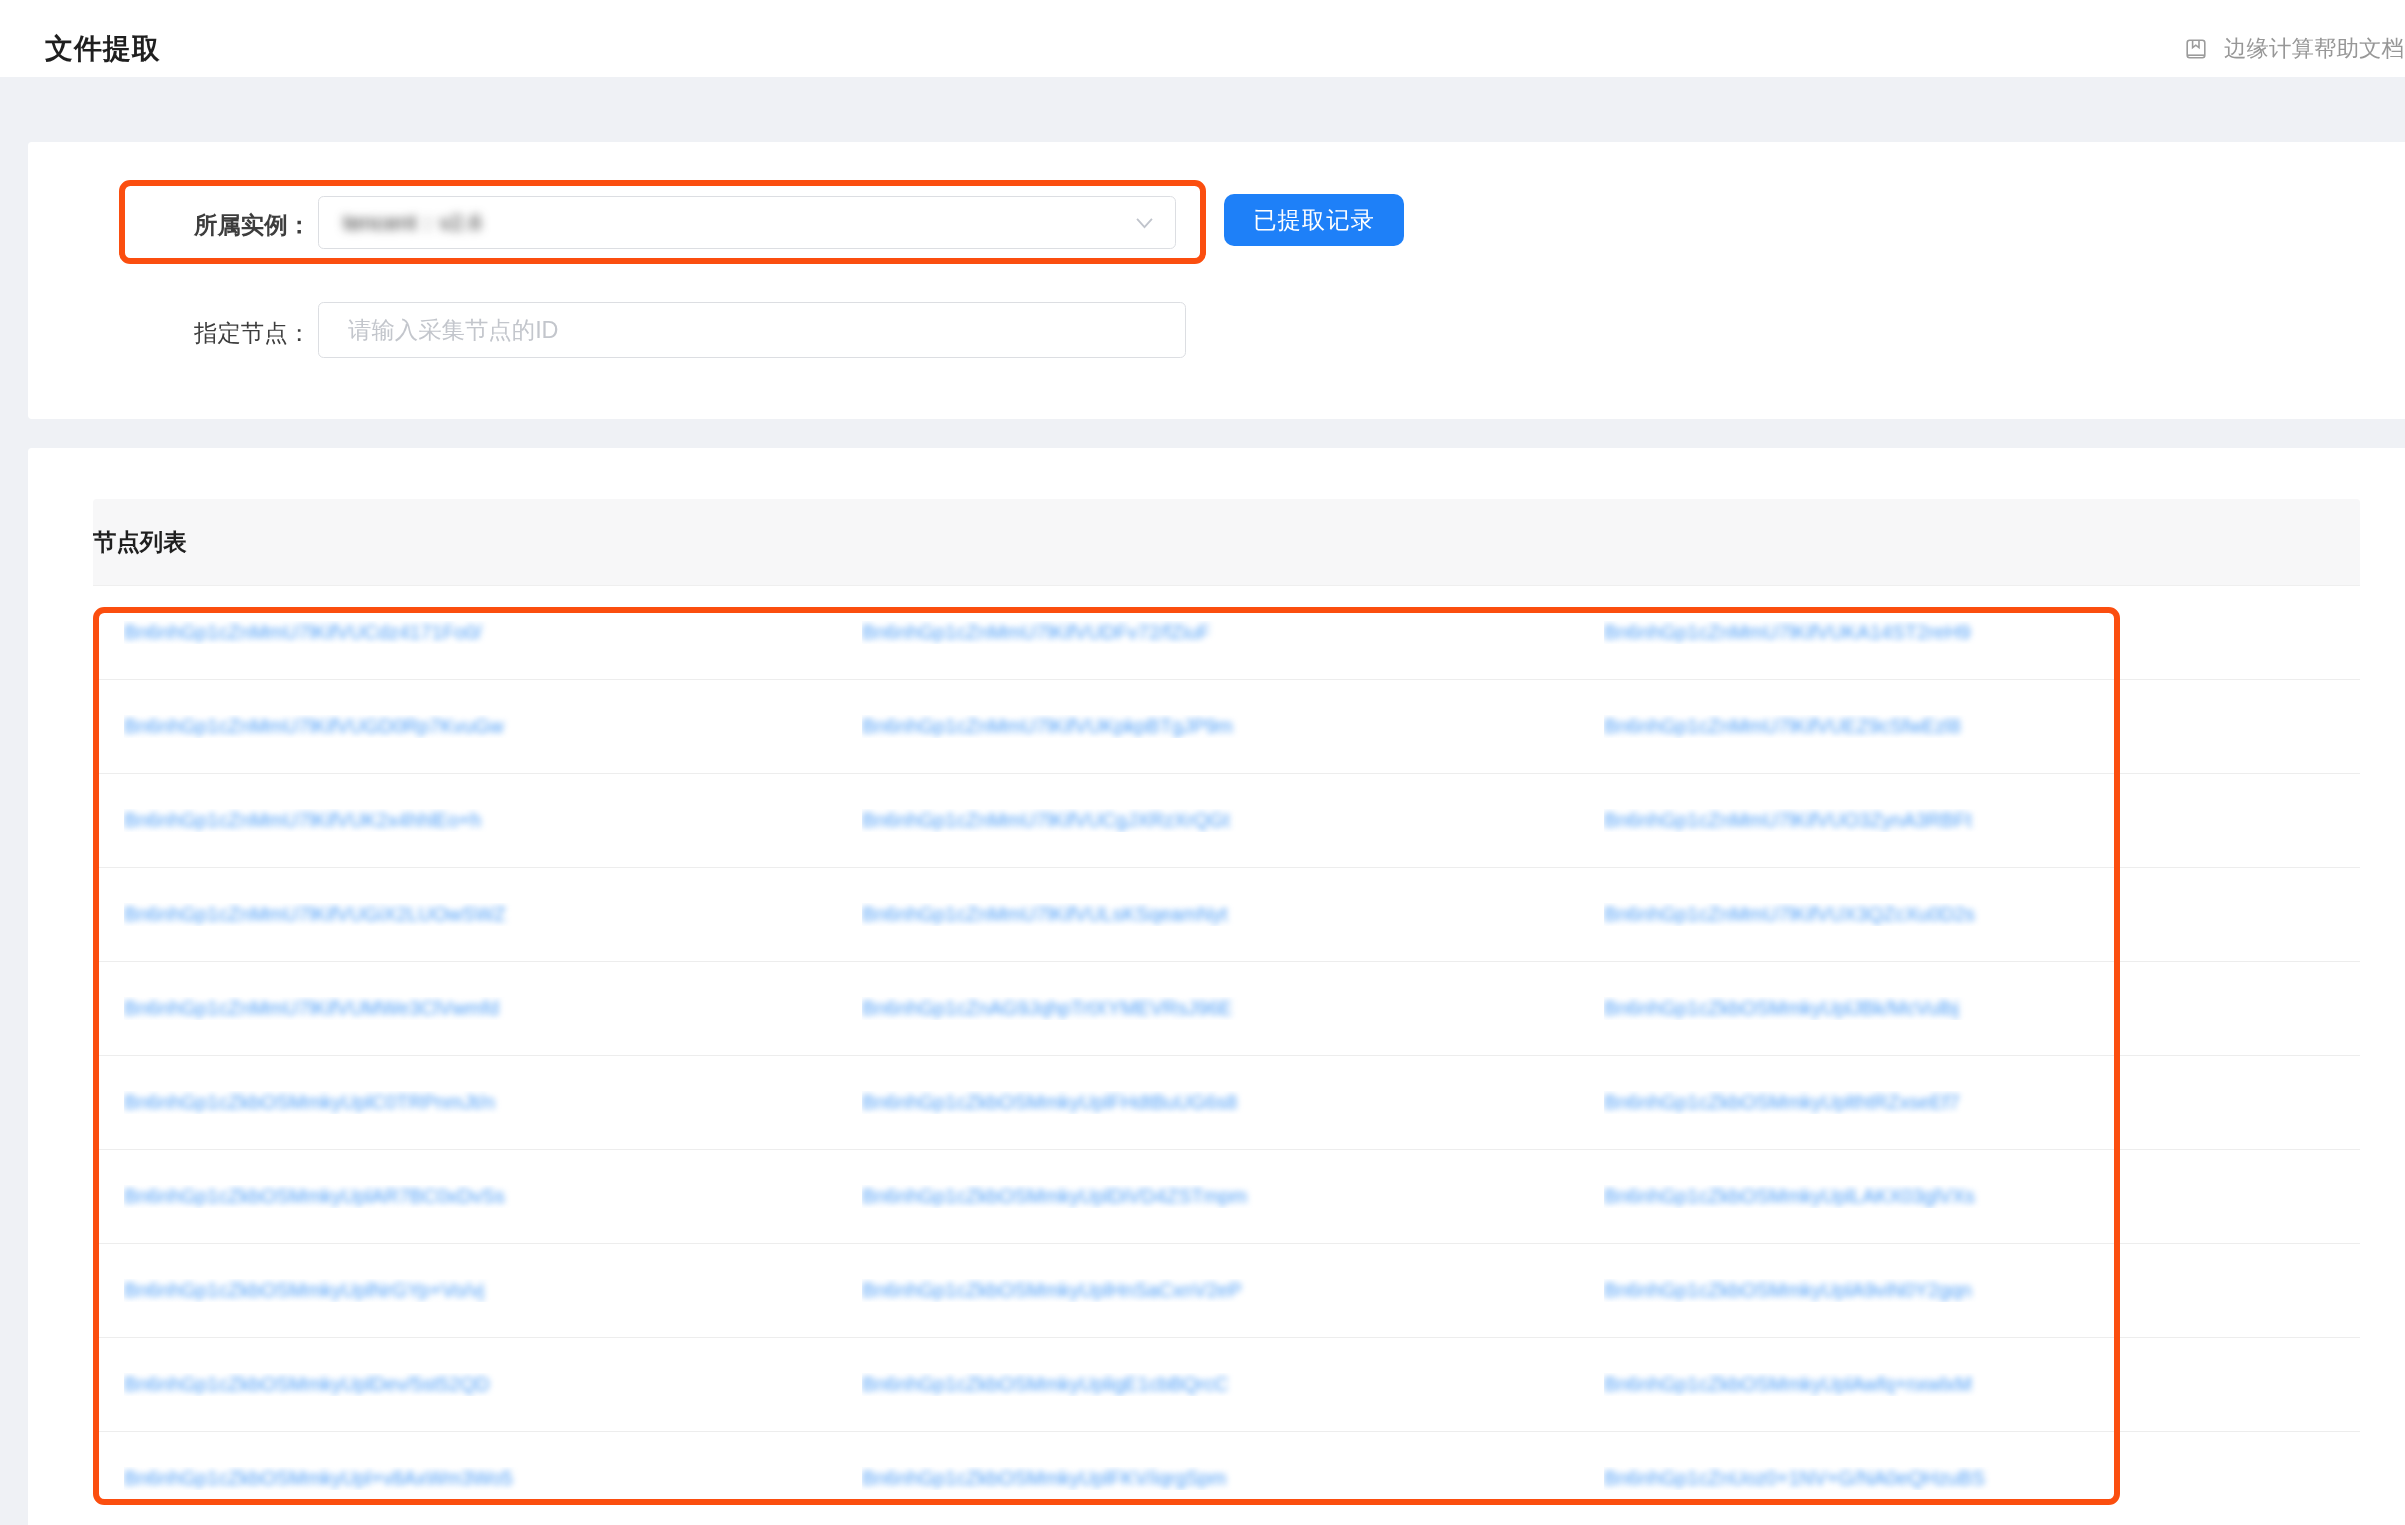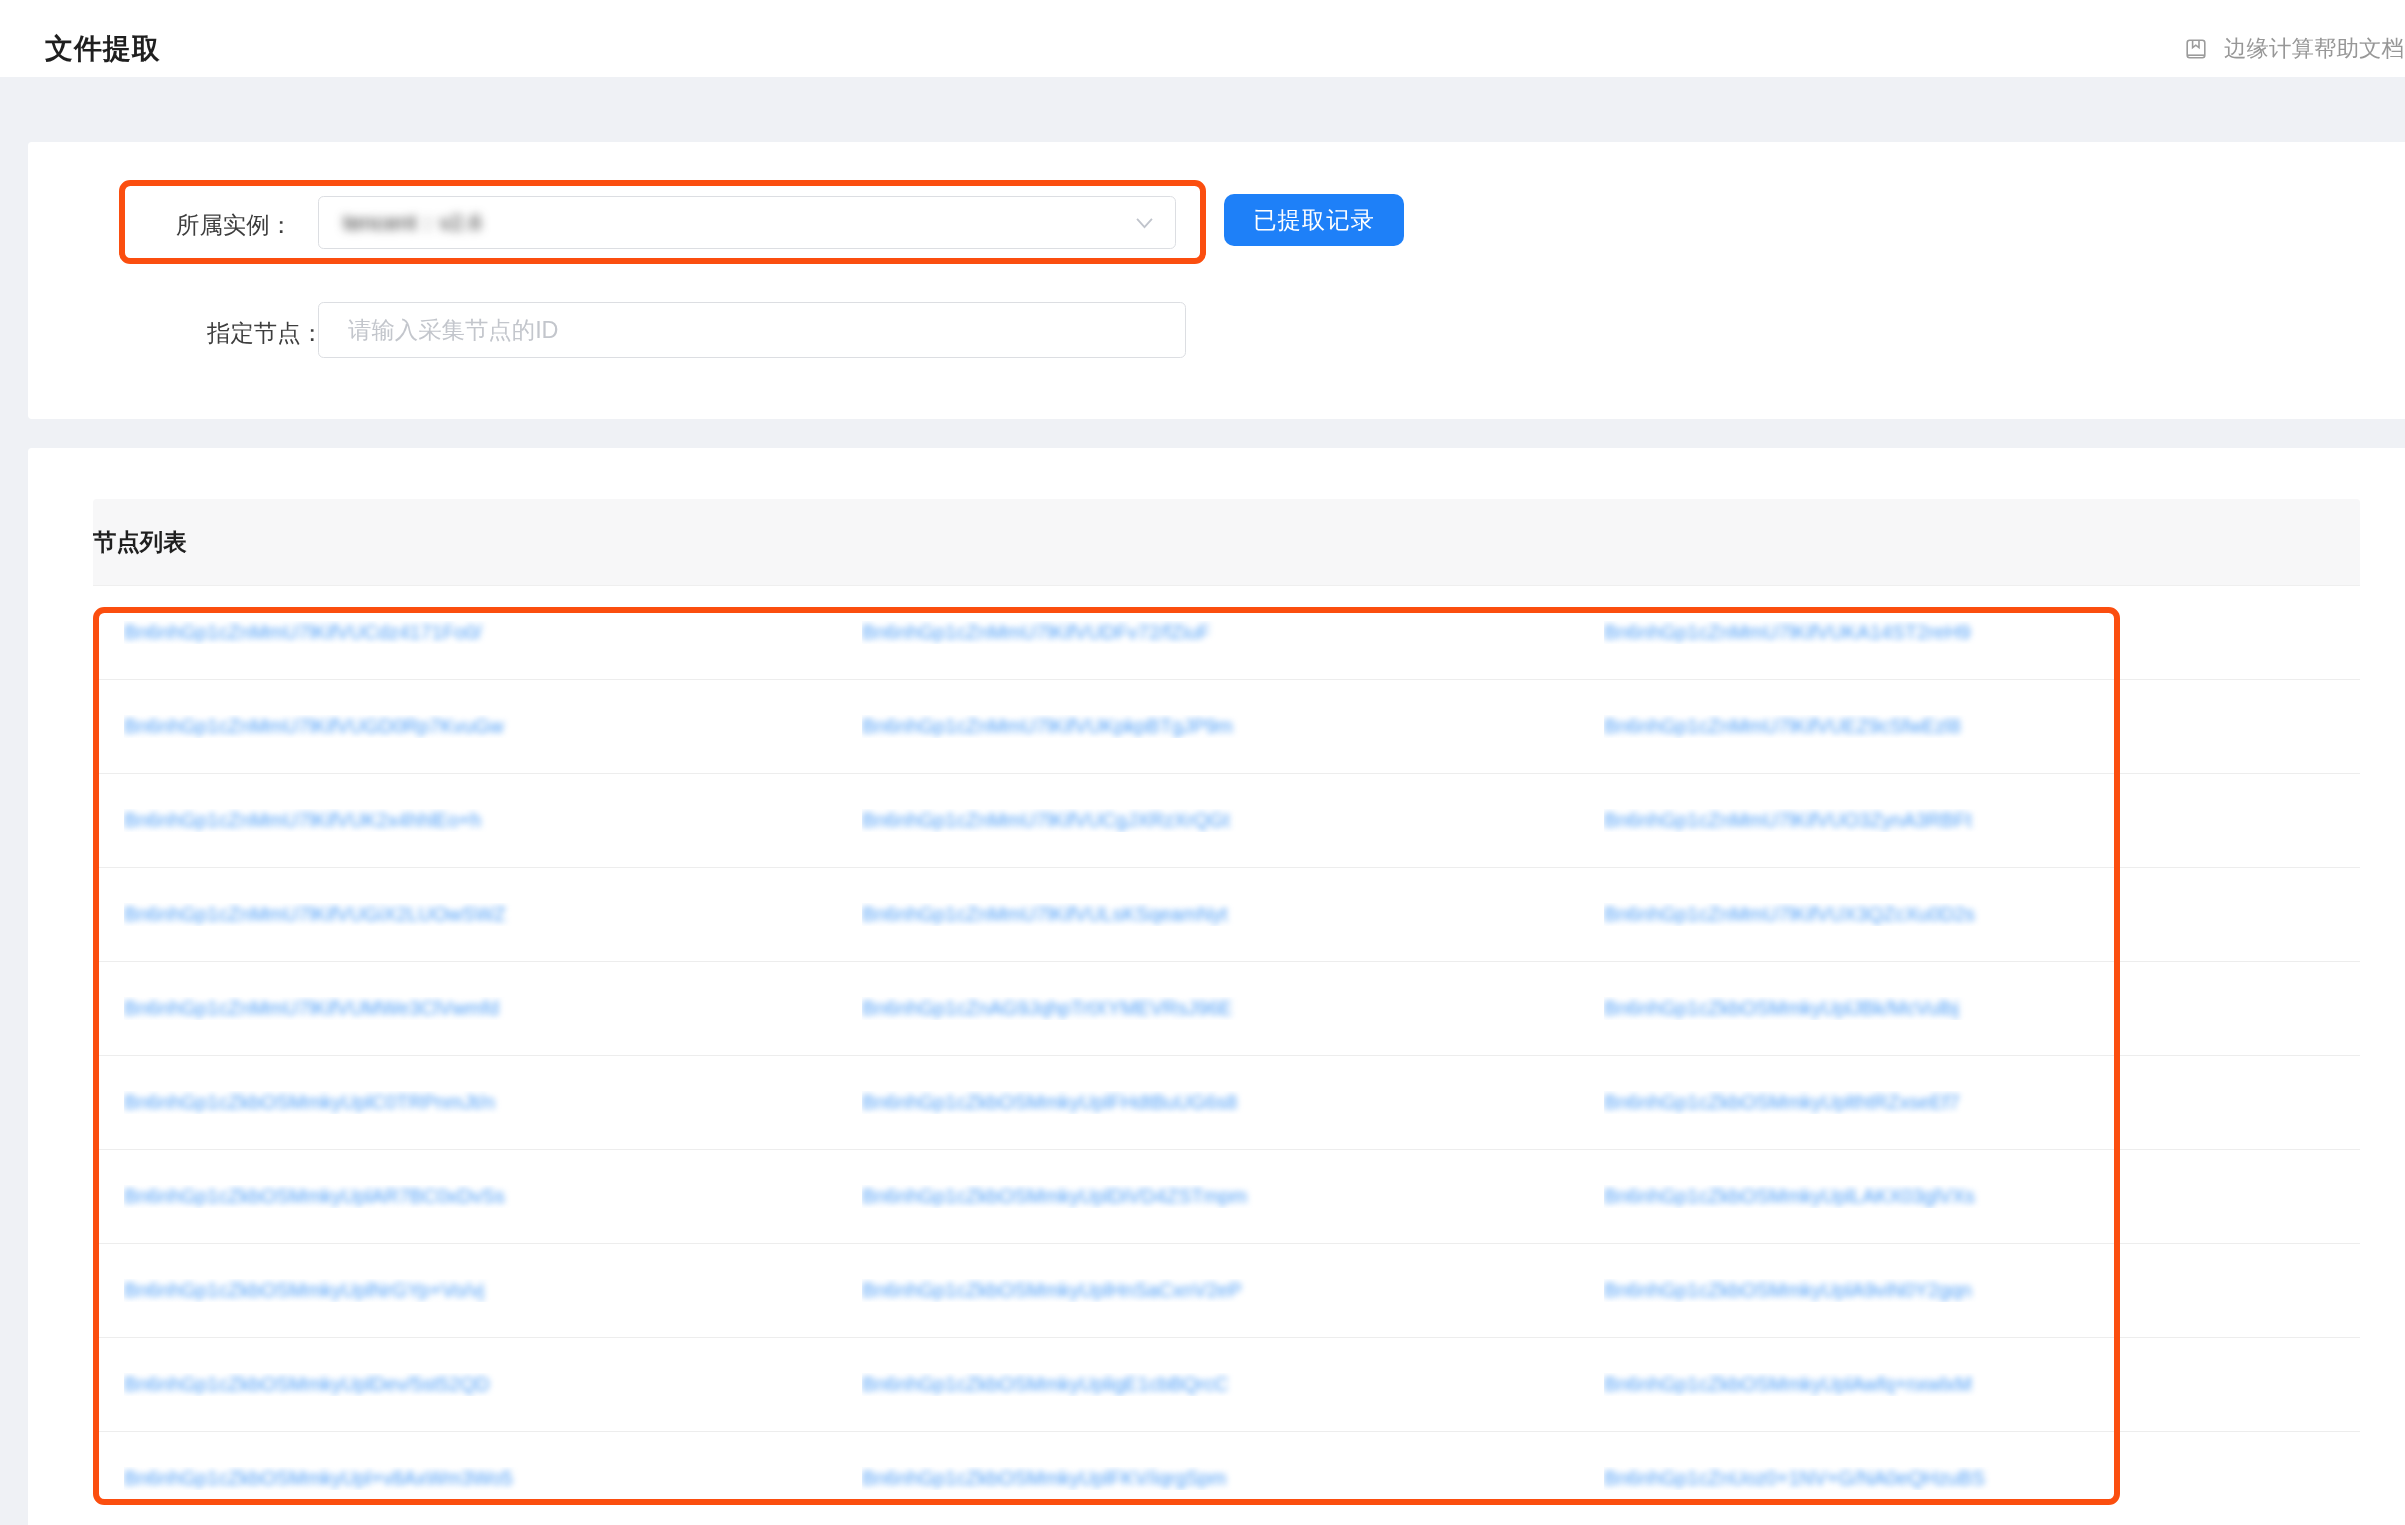--- a/index.html
+++ b/index.html
@@ -36,22 +36,22 @@
     background: #ffffff; border-radius: 3.7px;
   }
   .card-form  { top: 142px; height: 277px; }
   .card-table { top: 448px; height: 1124px; }
 
   
   .form-label {
     position: absolute; width: 206px; text-align: right;
     font-size: 23.4px; color: #3d3d3d;
   }
-  .label-instance { left: 59px; top: 67px; }
-  .label-node     { left: 90px; top: 175px; }
+  .label-instance { left: 77px; top: 67px; font-weight: bold; }
+  .label-node     { left: 77px; top: 175px; }
 
   .select-box {
     position: absolute; left: 290px; top: 54px; width: 858px; height: 53px;
     background: #fff; border: 0.9px solid #dcdee2; border-radius: 5.6px;
     display: flex; align-items: center; cursor: pointer;
   }
   .select-value {
     margin-left: 24px; font-size: 22.5px; color: #2f2f2f;
     filter: blur(4.7px);
   }

